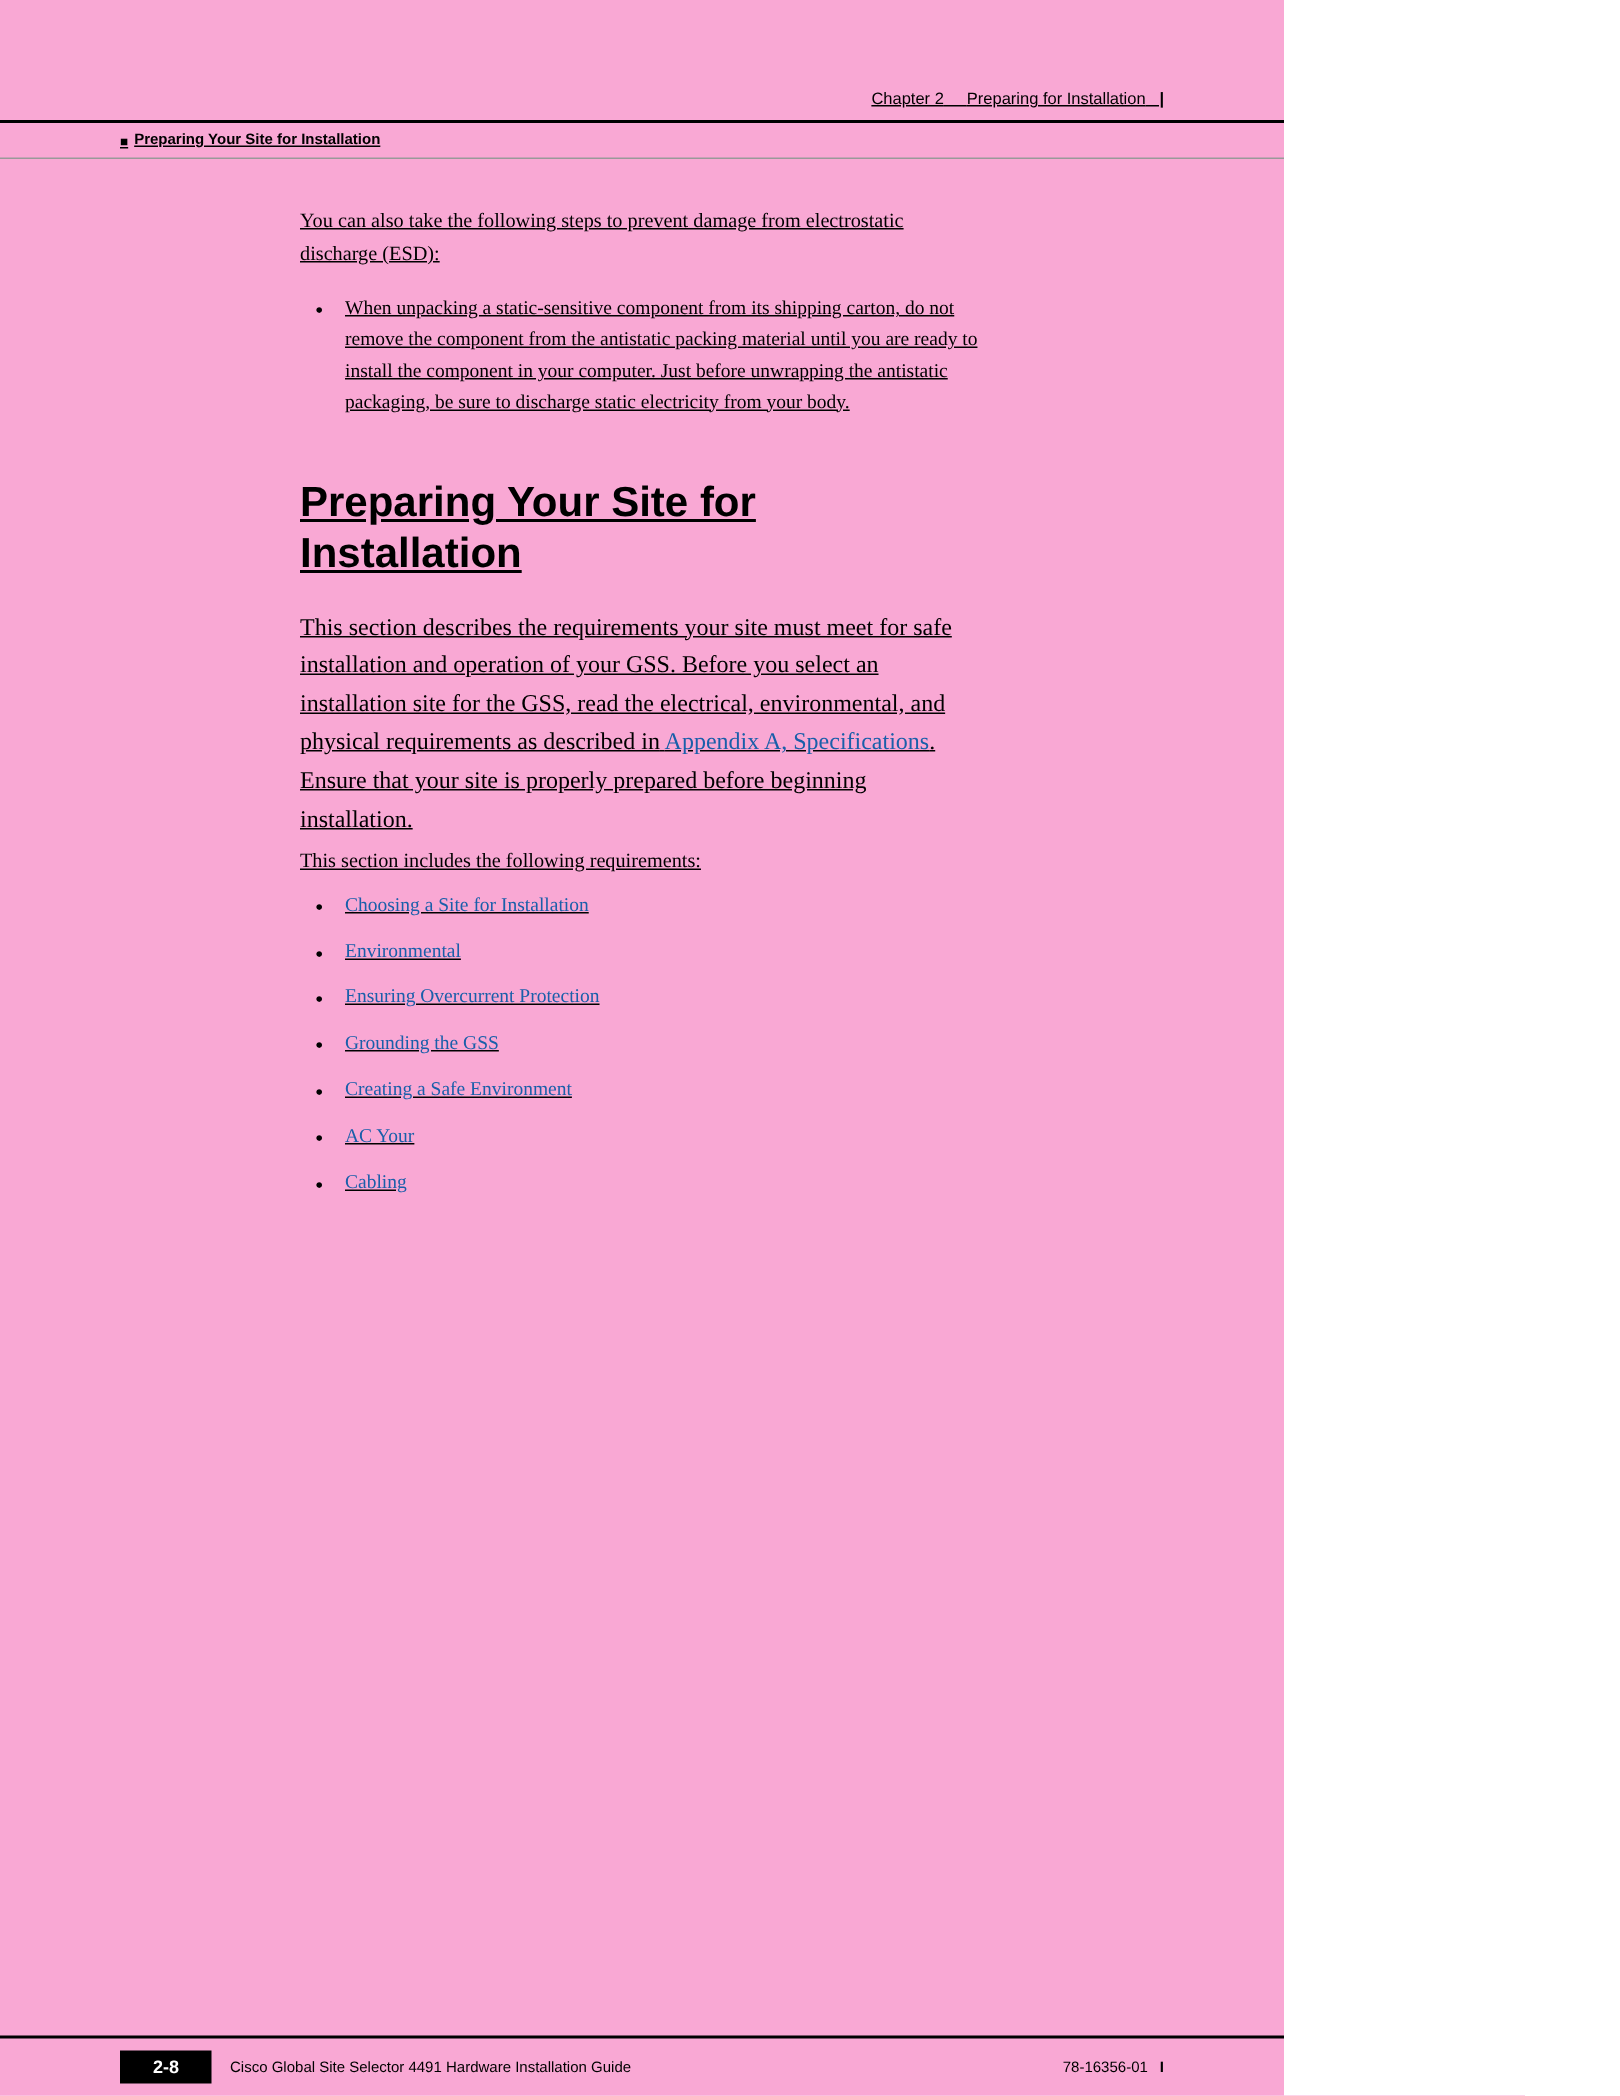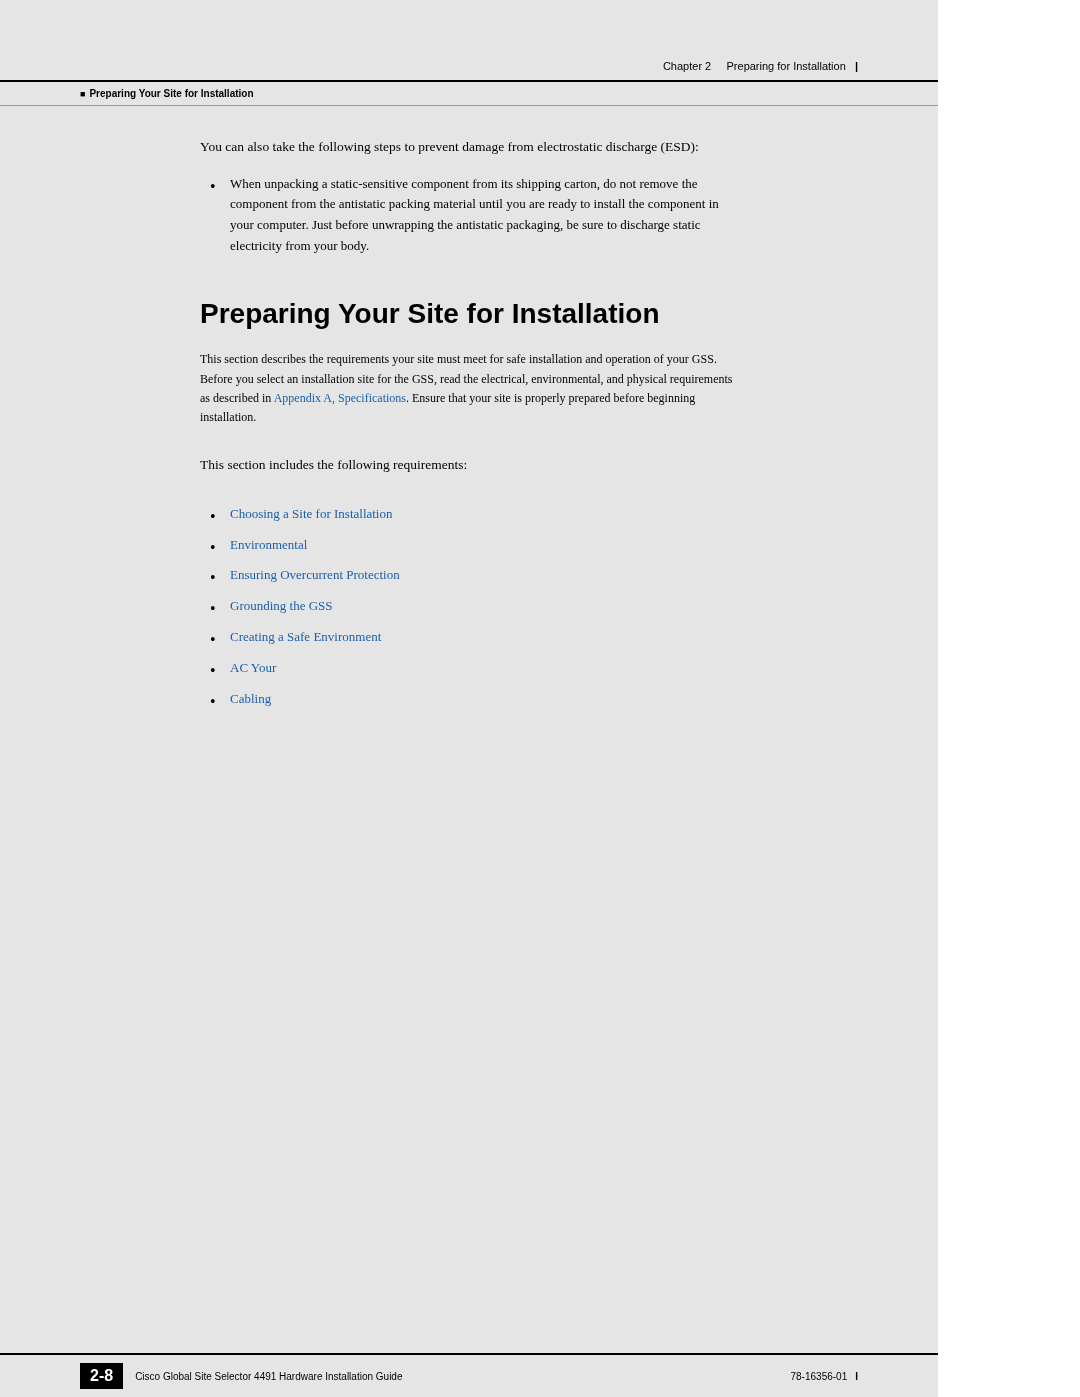--- a/index.html
+++ b/index.html
@@ -12,25 +12,26 @@
       background: #ffffff;
       font-family: Times New Roman, Times, serif;
       font-size: 14px;
       color: #000000;
       width: 1080px;
       min-height: 1397px;
       position: relative;
     }
 
     .page {
-      width: 938px;
+      width: 856px;
       min-height: 1397px;
-      background: #e5e5e5;
+      background: #f9a8d4;
       position: relative;
       padding: 0;
+      text-decoration: underline;
     }
 
     
     .header {
       display: flex;
       justify-content: space-between;
       align-items: flex-end;
       padding: 60px 80px 8px 80px;
       border-bottom: 2px solid #000000;
     }
@@ -108,34 +109,34 @@
     
     .section-heading {
       font-family: Arial, Helvetica, sans-serif;
       font-size: 28px;
       font-weight: bold;
       margin: 40px 0 20px 0;
       line-height: 1.2;
     }
 
     .section-intro {
-      font-size: 12px;
-      line-height: 1.6;
-      margin-bottom: 27px;
+      font-size: 16px;
+      line-height: 1.6;
+      margin-bottom: 4px;
     }
 
     .link {
       color: #1a5faa;
       text-decoration: none;
     }
 
     .section-sub-intro {
       font-size: 13.5px;
       line-height: 1.6;
-      margin-bottom: 28px;
+      margin-bottom: 8px;
     }
 
     
     .footer {
       position: absolute;
       bottom: 0;
       left: 0;
       right: 0;
       border-top: 2px solid #000000;
       padding: 8px 80px;
@@ -147,23 +148,23 @@
     .footer-left {
       display: flex;
       align-items: center;
       gap: 12px;
     }
 
     .page-number-box {
       background: #000000;
       color: #ffffff;
       font-family: Arial, Helvetica, sans-serif;
-      font-size: 16px;
-      font-weight: bold;
-      padding: 4px 10px;
+      font-size: 12px;
+      font-weight: bold;
+      padding: 4px 22px;
     }
 
     .footer-title {
       font-size: 10px;
       font-family: Arial, Helvetica, sans-serif;
       text-align: right;
     }
 
     .footer-right {
       font-size: 10px;

